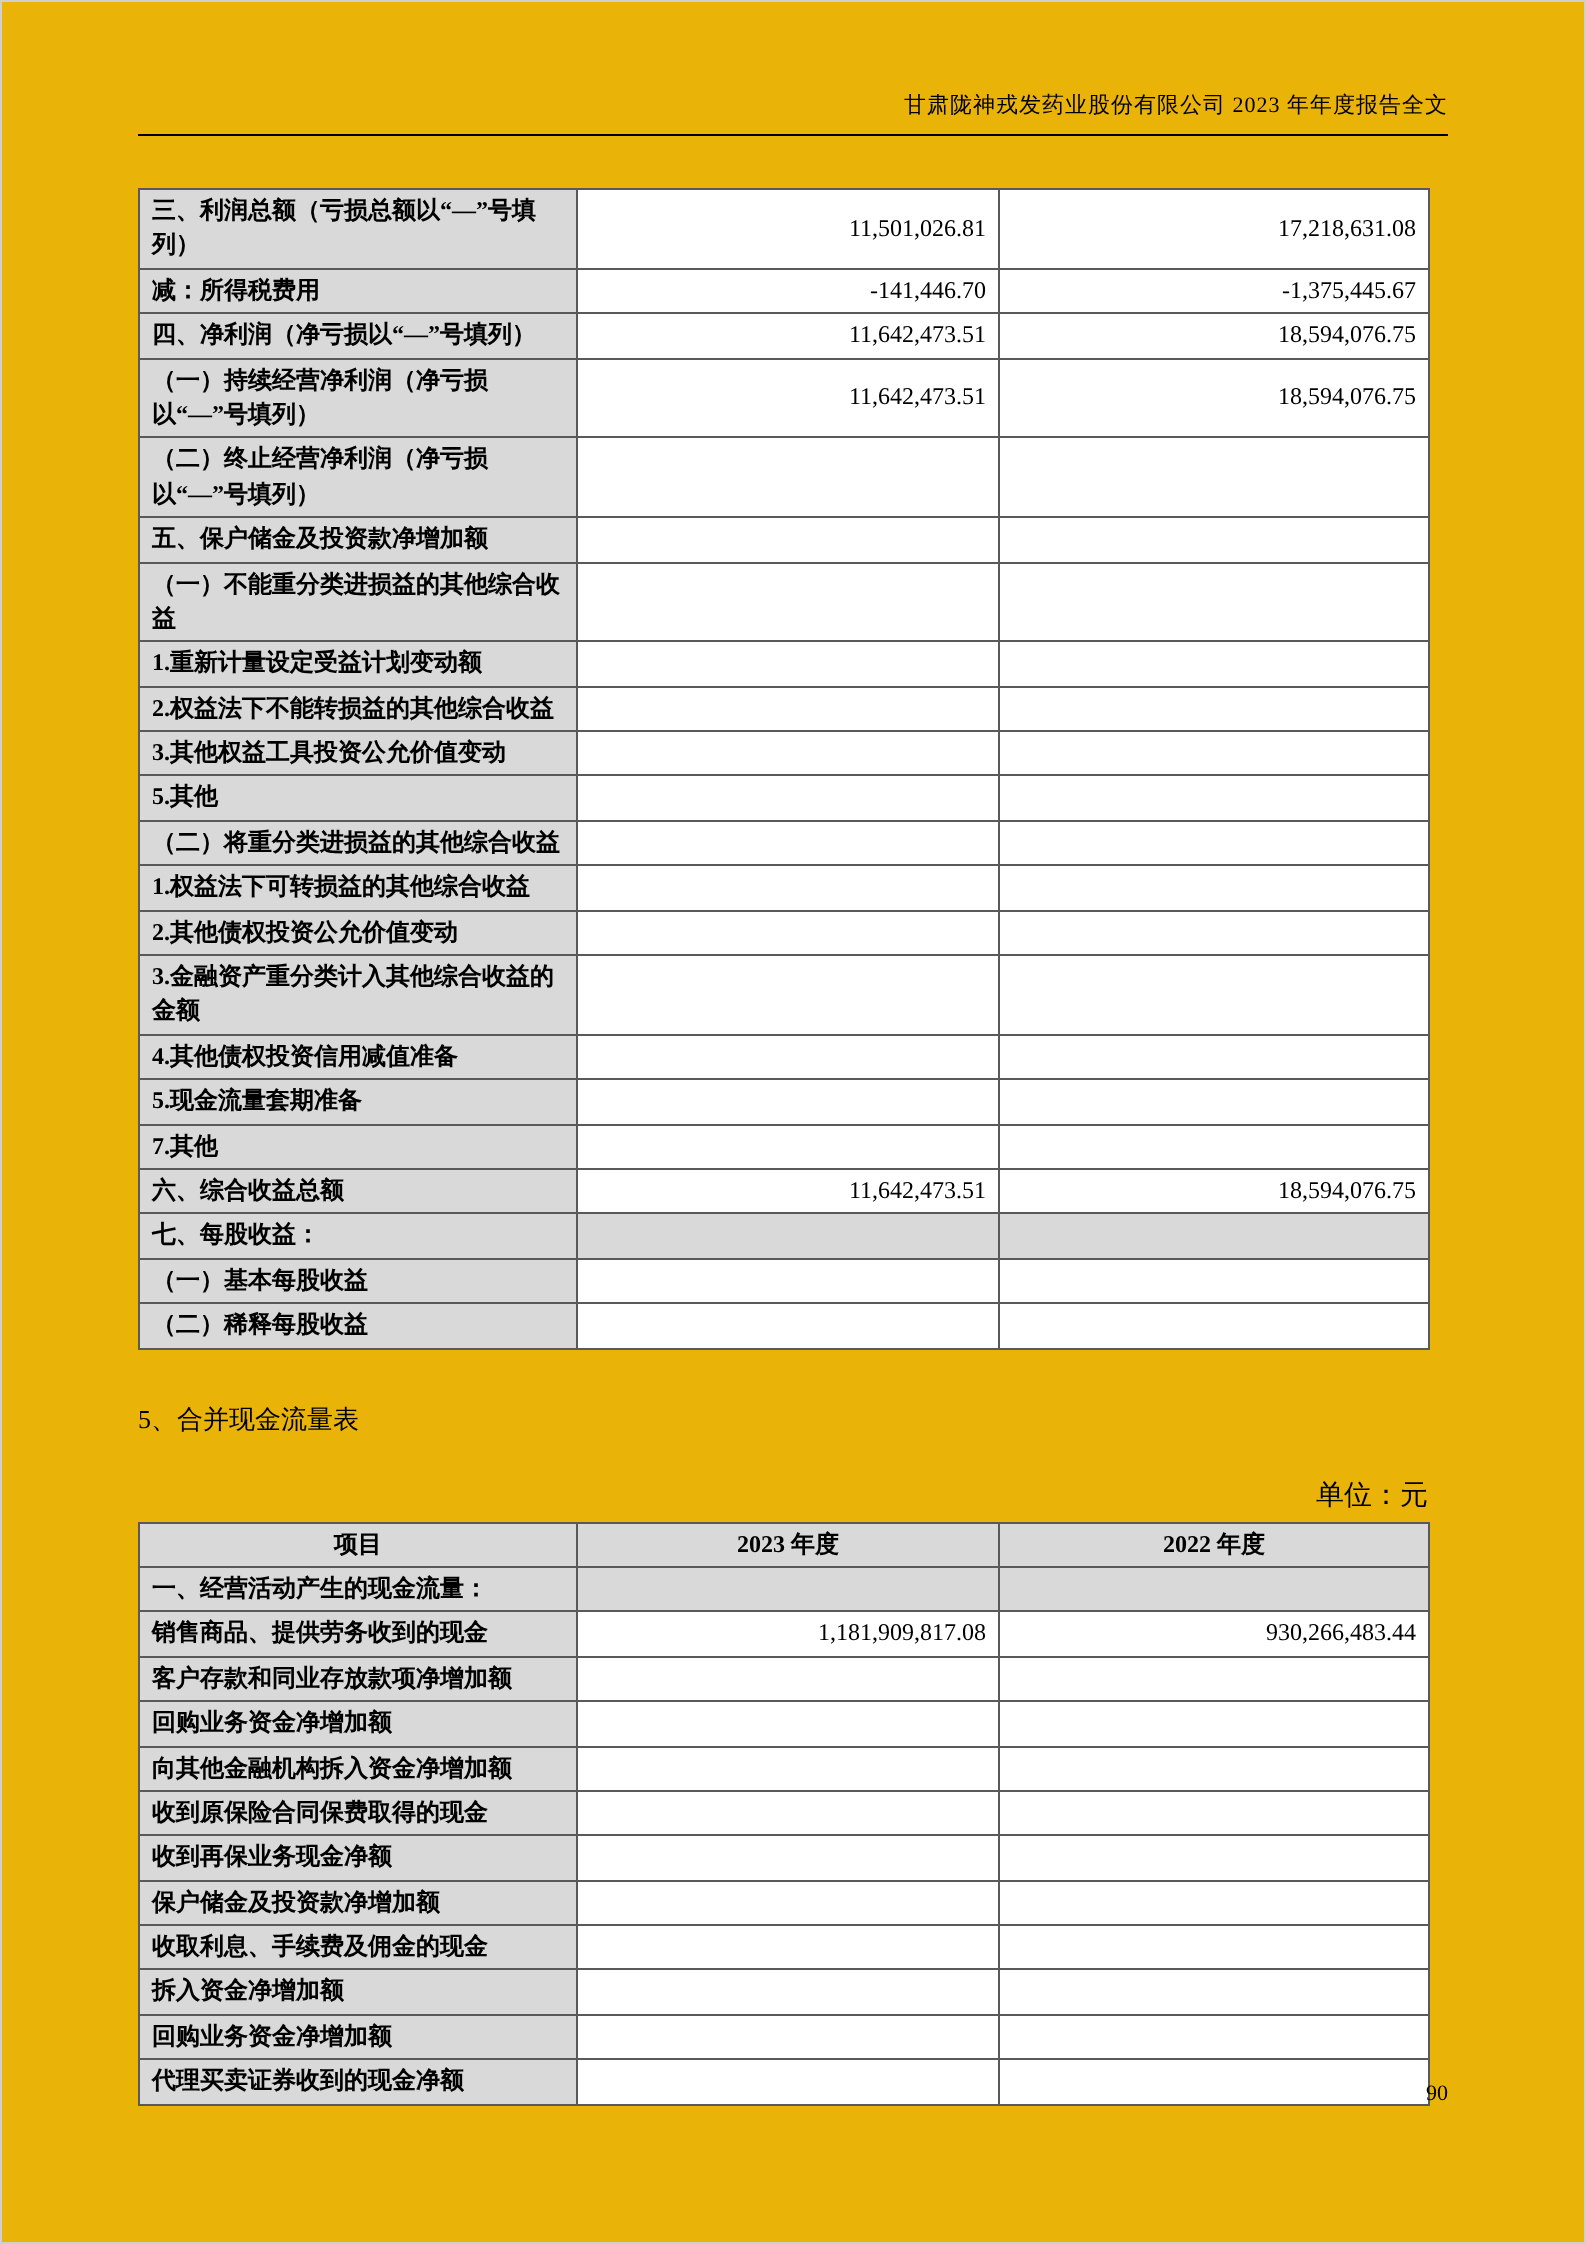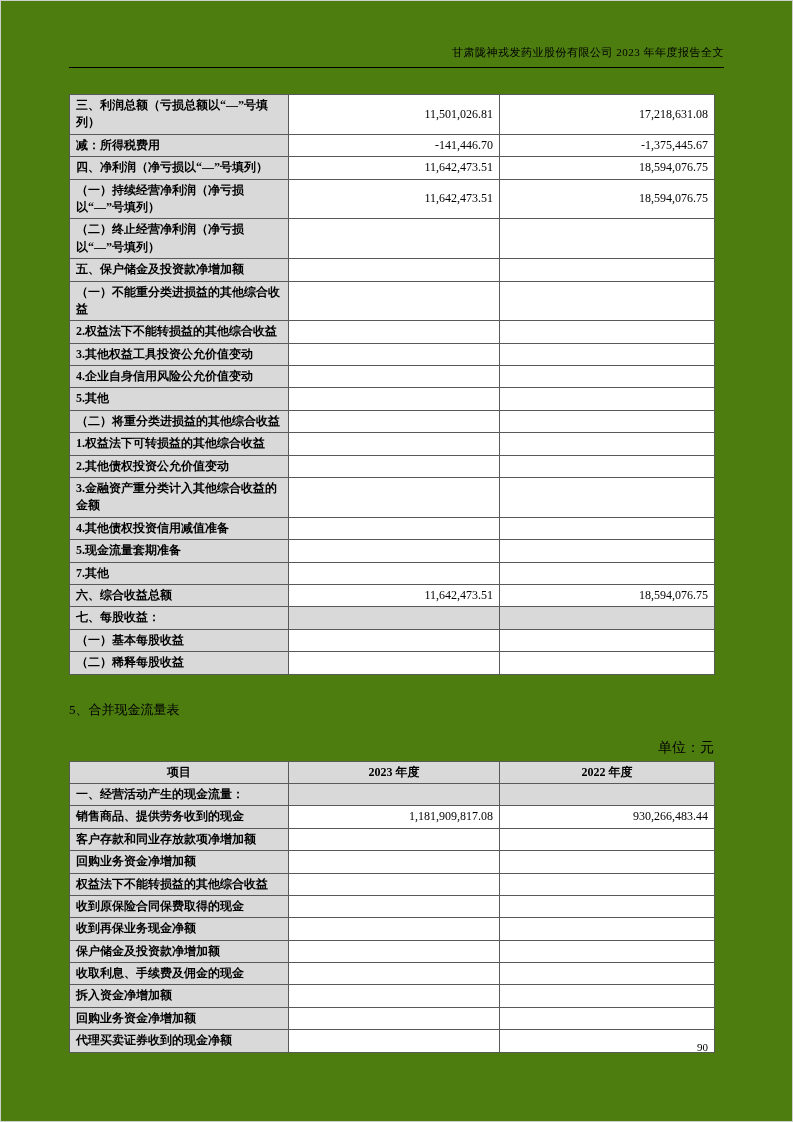--- a/index.html
+++ b/index.html
@@ -2,21 +2,21 @@
 <html><head>
 <meta charset="utf-8">
 <style>
   * { margin:0; padding:0; box-sizing:border-box; }
   html,body { background:#e8e8e8; }
   body { font-family:"Liberation Serif", serif; color:#000; }
   .page {
     position:relative;
     width:793px; height:1122px;
     margin:0 auto;
-    background:#4d7c0f;
+    background:#eab308;
     border:1px solid #cfcfcf;
     overflow:hidden;
   }
   .content { padding:44px 68px 0 68px; }
 
   .doc-header {
     text-align:right;
     font-size:11px;
     letter-spacing:0.5px;
     padding-bottom:7px;
@@ -67,21 +67,21 @@
     margin-top:20px;
     text-align:right;
     font-size:14px;
     width:645px;
   }
   #cashflow-table { margin-top:4px; }
 
   .page-number {
     position:absolute;
     top:1040px;
-    right:84px;
+    right:68px;
     font-size:11px;
   }
 </style>
 </head>
 <body>
 
 <div class="page">
   <div class="content">
 
     <div class="doc-header">
@@ -124,31 +124,31 @@
             <td class="item-cell indent-0">五、保户储金及投资款净增加额</td>
             <td class="num-cell"></td>
             <td class="num-cell"></td>
           </tr>
           <tr>
             <td class="item-cell indent-1">（一）不能重分类进损益的其他综合收益</td>
             <td class="num-cell"></td>
             <td class="num-cell"></td>
           </tr>
           <tr>
+            <td class="item-cell indent-2">1.重新计量设定受益计划变动额</td>
+            <td class="num-cell"></td>
+            <td class="num-cell"></td>
+          </tr>
+          <tr>
             <td class="item-cell indent-2">2.权益法下不能转损益的其他综合收益</td>
             <td class="num-cell"></td>
             <td class="num-cell"></td>
           </tr>
           <tr>
             <td class="item-cell indent-2">3.其他权益工具投资公允价值变动</td>
-            <td class="num-cell"></td>
-            <td class="num-cell"></td>
-          </tr>
-          <tr>
-            <td class="item-cell indent-2">4.企业自身信用风险公允价值变动</td>
             <td class="num-cell"></td>
             <td class="num-cell"></td>
           </tr>
           <tr>
             <td class="item-cell indent-2">5.其他</td>
             <td class="num-cell"></td>
             <td class="num-cell"></td>
           </tr>
           <tr>
             <td class="item-cell indent-1">（二）将重分类进损益的其他综合收益</td>
@@ -240,21 +240,21 @@
             <td class="item-cell indent-1">客户存款和同业存放款项净增加额</td>
             <td class="num-cell"></td>
             <td class="num-cell"></td>
           </tr>
           <tr>
             <td class="item-cell indent-1">回购业务资金净增加额</td>
             <td class="num-cell"></td>
             <td class="num-cell"></td>
           </tr>
           <tr>
-            <td class="item-cell indent-1">权益法下不能转损益的其他综合收益</td>
+            <td class="item-cell indent-1">向其他金融机构拆入资金净增加额</td>
             <td class="num-cell"></td>
             <td class="num-cell"></td>
           </tr>
           <tr>
             <td class="item-cell indent-1">收到原保险合同保费取得的现金</td>
             <td class="num-cell"></td>
             <td class="num-cell"></td>
           </tr>
           <tr>
             <td class="item-cell indent-1">收到再保业务现金净额</td>

